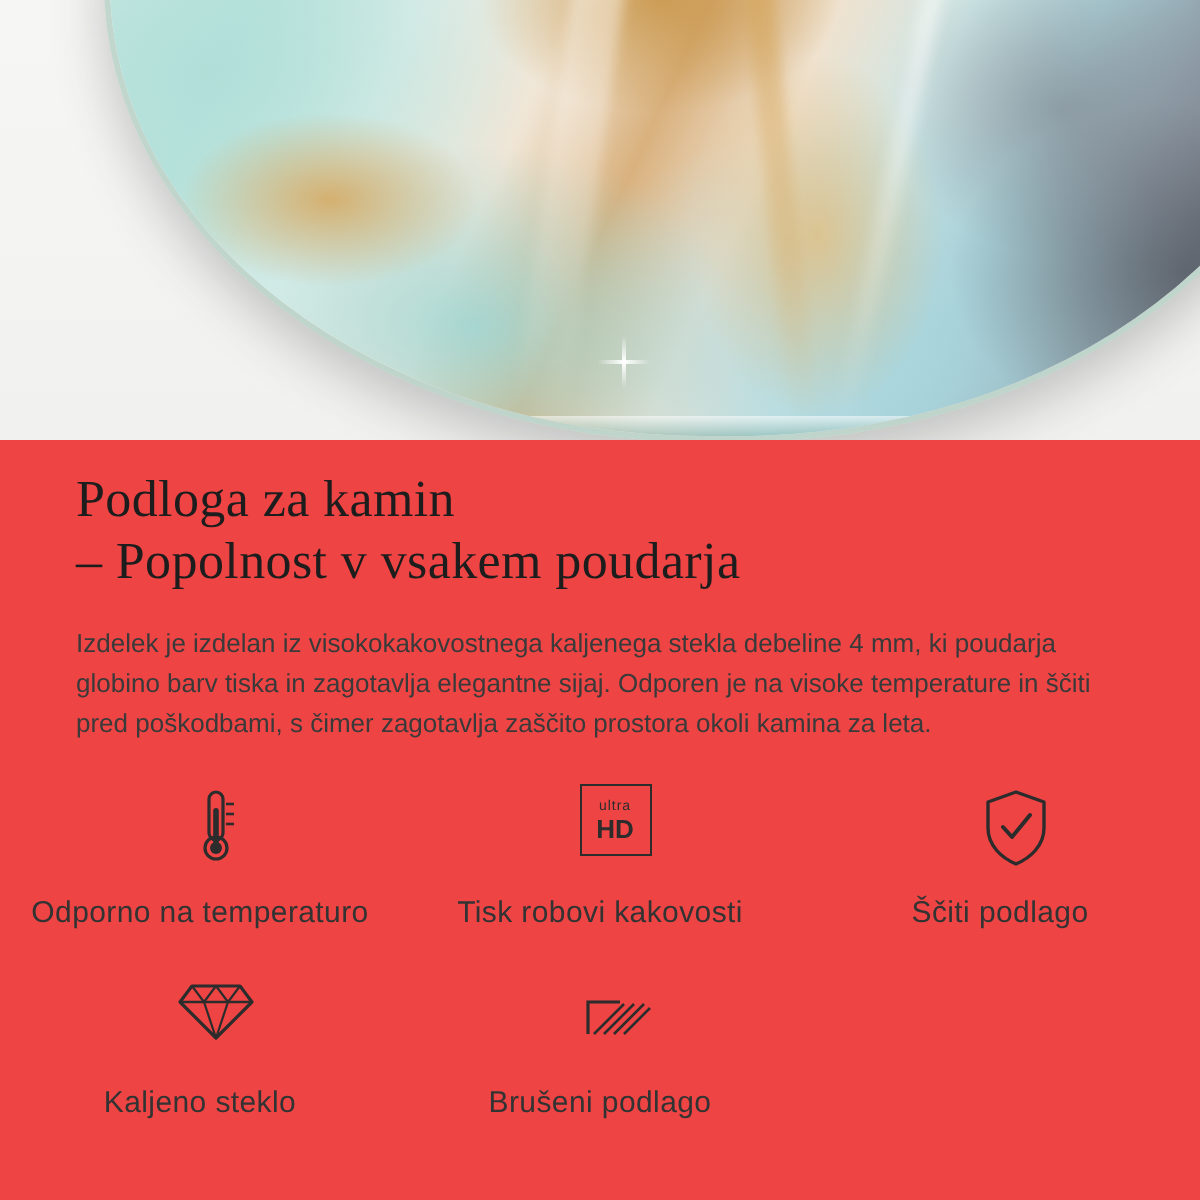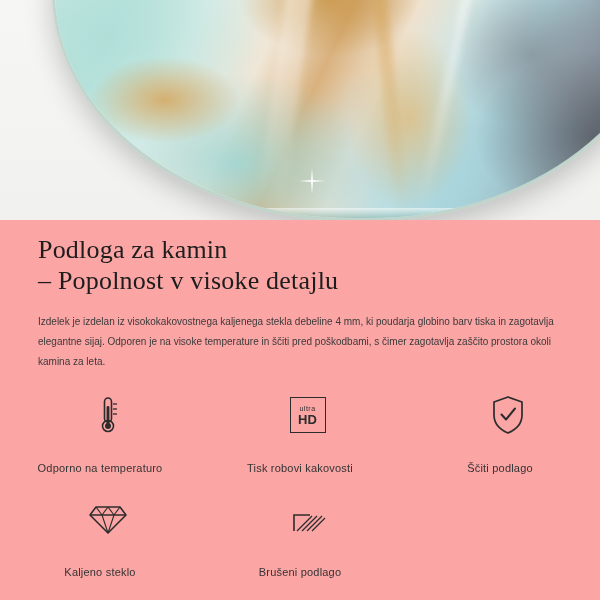--- a/index.html
+++ b/index.html
@@ -10,21 +10,21 @@
     width: 600px;
     height: 600px;
     background: #ffffff;
     font-family: "Liberation Sans", sans-serif;
     overflow: hidden;
   }
   .page {
     position: relative;
     width: 600px;
     height: 600px;
-    background: #fca5a5;
+    background: #ef4444;
     overflow: hidden;
   }
 
   
   .hero {
     position: absolute;
     top: 0;
     left: 0;
     width: 600px;
     height: 220px;
@@ -116,21 +116,21 @@
     color: #1d1d1d;
     font-weight: normal;
     margin: 0;
     padding: 12px 38px 0 38px;
     letter-spacing: 0.2px;
   }
   .headline .line2 { display: block; }
   .body-copy {
     margin: 0;
     padding: 16px 38px 0 38px;
-    font-size: 10px;
+    font-size: 13px;
     line-height: 20px;
     color: #3a3a3a;
   }
 
   
   .features {
     position: absolute;
     left: 0;
     top: 392px;
     width: 600px;
@@ -141,27 +141,26 @@
   }
   .feature {
     width: 200px;
     display: flex;
     flex-direction: column;
     align-items: center;
   }
   .feature .glyph {
     height: 46px;
     display: flex;
-    align-items: center;
     justify-content: center;
     margin-left: 15px;
   }
   .feature .caption {
-    margin-top: 24px;
-    font-size: 11px;
+    margin-top: 10px;
+    font-size: 15px;
     color: #333333;
     text-align: left;
     letter-spacing: 0.2px;
   }
   .row2 { margin-top: 22px; }
   .ultrahd {
     width: 34px; height: 34px;
     border: 1.6px solid #2c2c2c;
     display: flex;
     flex-direction: column;
@@ -185,21 +184,21 @@
       <div class="glass-streak s2"></div>
       <div class="glass-streak s3"></div>
       <div class="glass-edge"></div>
     </div>
     <div class="sparkle"></div>
   </div>
 
   <div class="content">
     <h1 class="headline">
       <span>Podloga za kamin</span>
-      <span class="line2">– Popolnost v visoke detajlu</span>
+      <span class="line2">– Popolnost v vsakem poudarja</span>
     </h1>
     <p class="body-copy">Izdelek je izdelan iz visokokakovostnega kaljenega stekla debeline 4 mm, ki poudarja globino barv tiska in zagotavlja elegantne sijaj. Odporen je na visoke temperature in ščiti pred poškodbami, s čimer zagotavlja zaščito prostora okoli kamina za leta.</p>
   </div>
 
   <div class="features">
 
     <div class="feature-row">
 
       <div class="feature">
         <div class="glyph">

